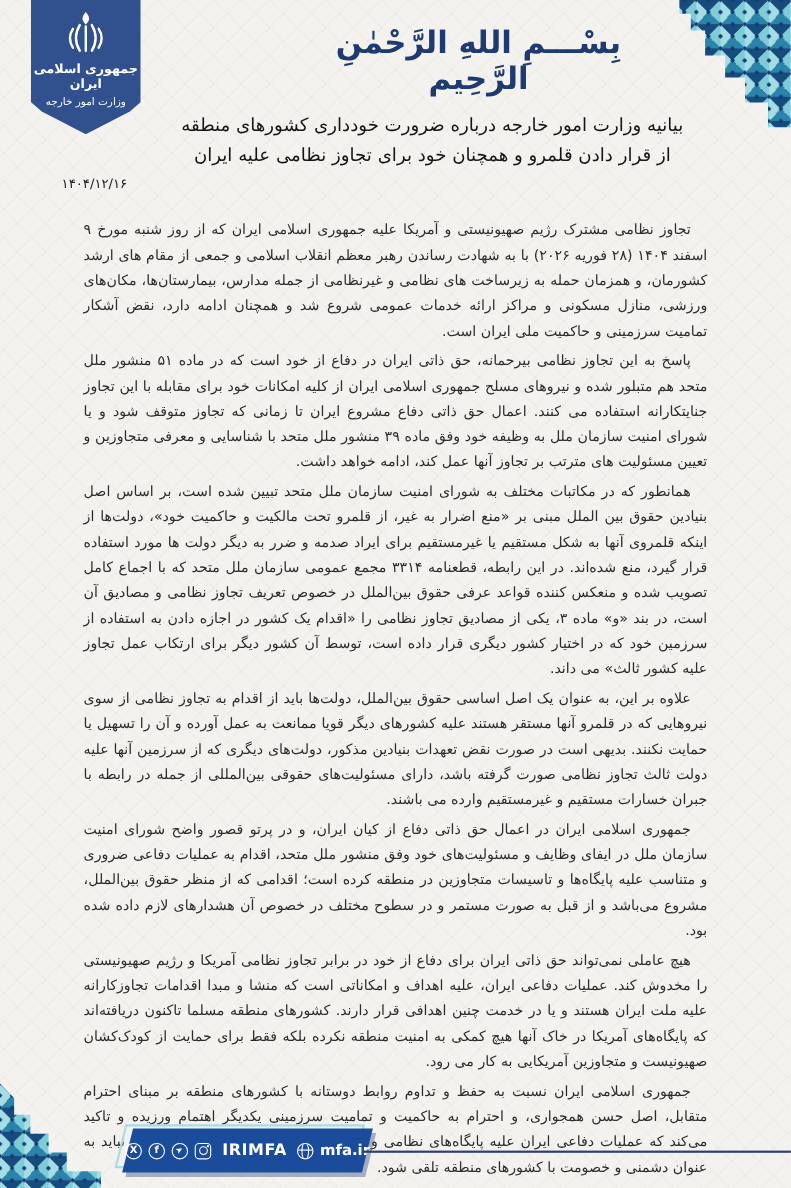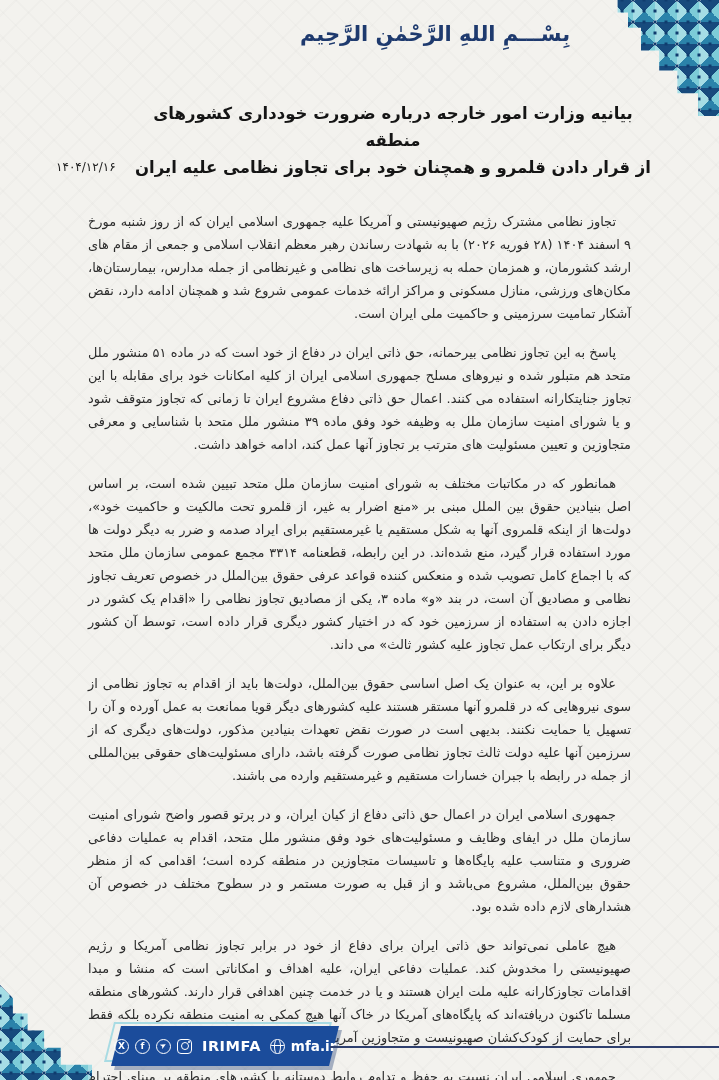--- a/index.html
+++ b/index.html
@@ -26,31 +26,31 @@
   
   .logo-banner{position:absolute;left:28px;top:0;width:100px;height:122px;background:#31508e;
     clip-path:polygon(0 0,100% 0,100% 76%,90% 83%,50% 100%,10% 83%,0 76%);
     color:#fff;text-align:center;box-sizing:border-box;padding-top:8px;direction:rtl;}
   .emblem{height:46px;display:flex;align-items:center;justify-content:center;}
   .logo-l1{font-size:11.5px;font-weight:bold;margin-top:1px;letter-spacing:-.2px;}
   .logo-l2{font-size:9.5px;margin-top:4px;}
 
   
   .bismillah{position:absolute;top:22px;left:295px;width:280px;text-align:center;direction:rtl;
-    font-size:21px;font-weight:bold;color:#1e3a6e;font-family:"DejaVu Sans",sans-serif;}
+    font-size:28px;font-weight:bold;color:#1e3a6e;font-family:"DejaVu Sans",sans-serif;}
 
   
   .title{position:absolute;top:100px;left:135px;right:68px;text-align:center;direction:rtl;
-    font-size:16.5px;font-weight:bold;line-height:27px;color:#151515;}
+    font-size:16.5px;font-weight:normal;line-height:27px;color:#151515;}
   .date{position:absolute;top:160px;left:56px;font-size:12px;color:#222;direction:rtl;}
 
   
   .body-text{position:absolute;top:194px;right:72px;width:575px;direction:rtl;text-align:justify;
     font-size:12.9px;line-height:23px;color:#2c2c2c;}
-  .body-text p{margin:16px;text-indent:15px;}
+  .body-text p{margin:4px;text-indent:15px;}
 
   
   .ribbon-wrap{position:absolute;top:1026px;left:116px;width:218px;height:40px;}
   .ribbon-wrap::before{content:"";position:absolute;inset:0;transform:skewX(-14deg) translate(-8px,-4px);
     border:2px solid #a8dbe3;box-sizing:border-box;}
   .ribbon{position:absolute;inset:0;background:#1b4c9b;transform:skewX(-14deg);
     box-shadow:4px 4px 0 rgba(18,48,105,.35);display:flex;align-items:center;justify-content:center;}
   .ribbon-inner{transform:skewX(14deg);display:flex;align-items:center;gap:6px;direction:ltr;color:#fff;}
   .soc{width:15px;height:15px;border-radius:50%;border:1.4px solid #fff;color:#fff;font-size:9px;
     display:flex;align-items:center;justify-content:center;font-weight:bold;box-sizing:border-box;line-height:1;}
@@ -67,20 +67,36 @@
   .footer-line{position:absolute;top:1046px;left:330px;right:0;height:2px;background:#2e3f6e;}
 </style>
 </head>
 <body>
 
 <div class="page">
 
   <div class="mosaic tr"></div>
   <div class="mosaic bl"></div>
 
+  <div class="logo-banner">
+    <div class="emblem">
+      <svg width="42" height="44" viewBox="0 0 60 64">
+        <g fill="none" stroke="#ffffff" stroke-width="3.2" stroke-linecap="round">
+          <path d="M30 5 q-5.5 7 0 12 q5.5 -5 0 -12" fill="#ffffff"></path>
+          <path d="M30 22 v32"></path>
+          <path d="M22 20 q-10 17 0 34"></path>
+          <path d="M13 25 q-8 12 0 25"></path>
+          <path d="M38 20 q10 17 0 34"></path>
+          <path d="M47 25 q8 12 0 25"></path>
+        </g>
+      </svg>
+    </div>
+    <div class="logo-l1">جمهوری اسلامی ایران</div>
+    <div class="logo-l2">وزارت امور خارجه</div>
+  </div>
 
   <div class="bismillah">بِسْـــمِ اللهِ الرَّحْمٰنِ الرَّحِیم</div>
 
   <h1 class="title" style="margin:0;">
     <span>بیانیه وزارت امور خارجه درباره ضرورت خودداری کشورهای منطقه</span><br>
     <span>از قرار دادن قلمرو و همچنان خود برای تجاوز نظامی علیه ایران</span>
   </h1>
 
   <div class="date">۱۴۰۴/۱۲/۱۶</div>
 

